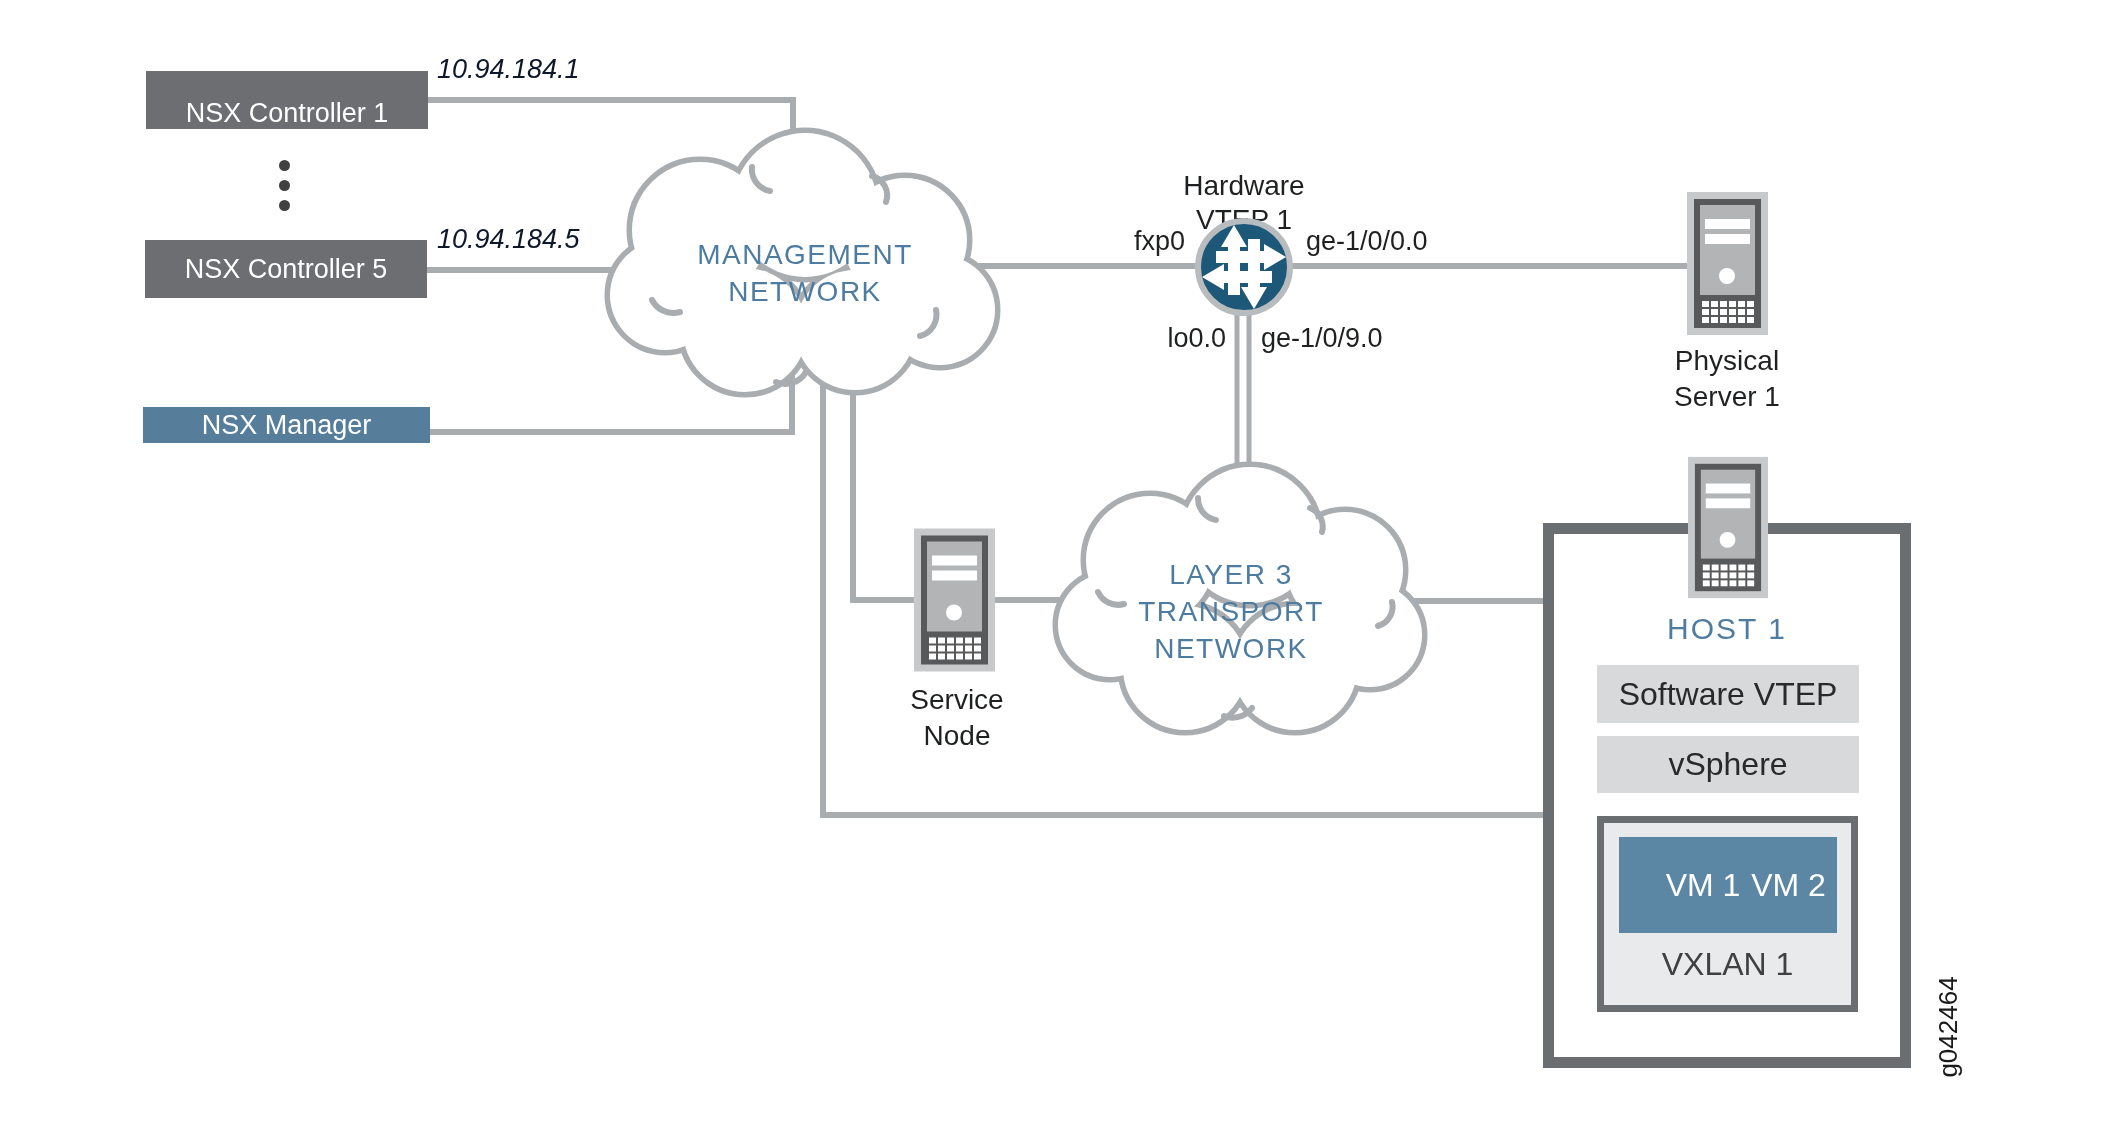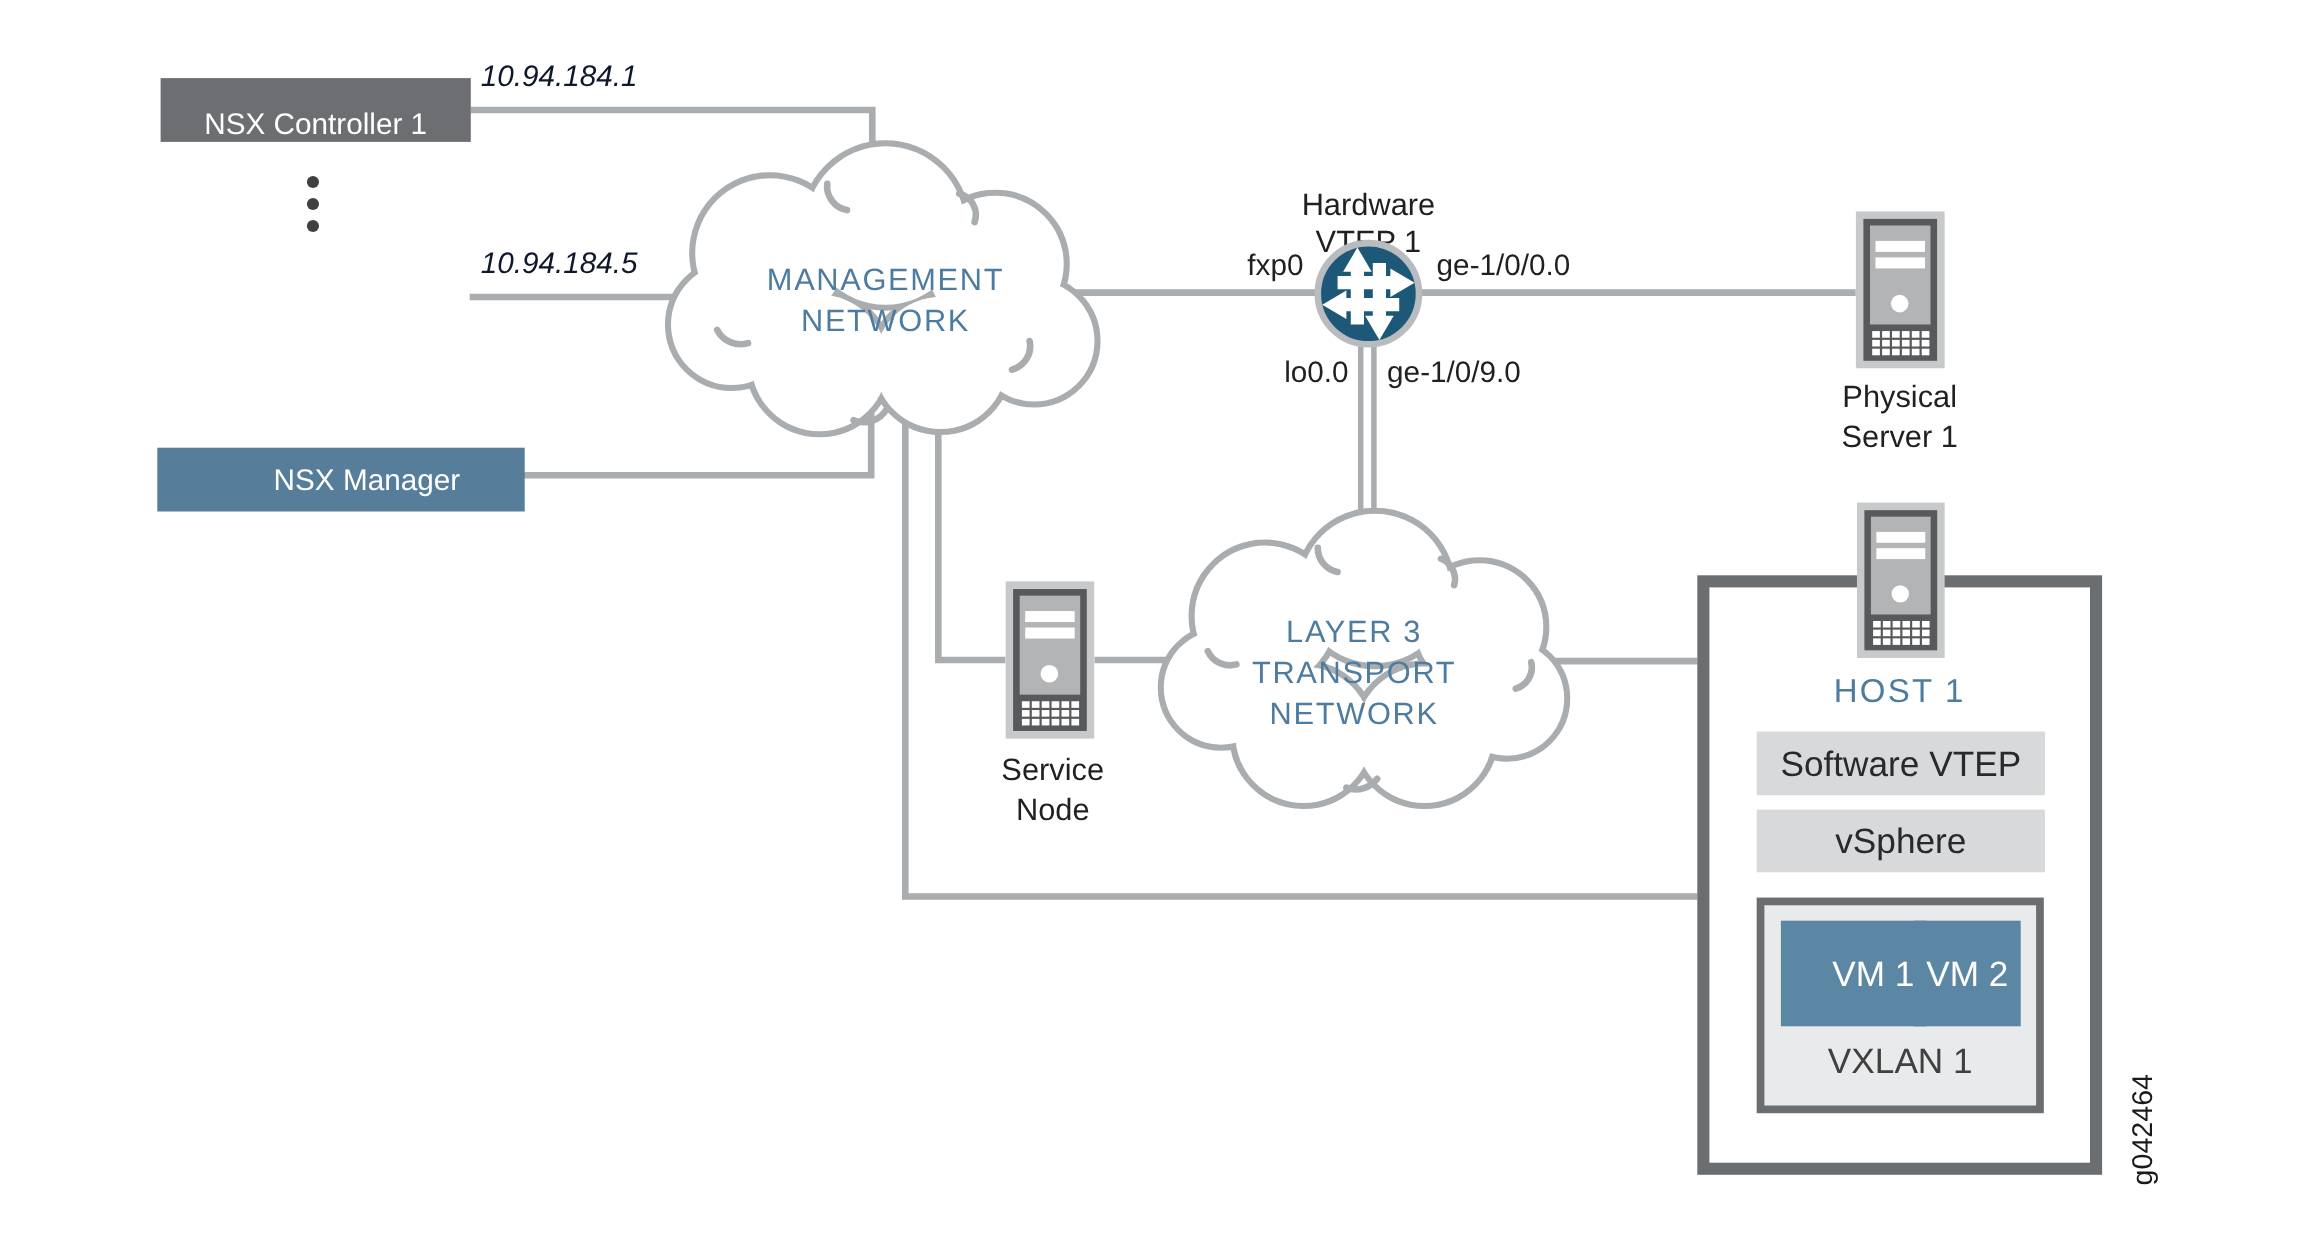--- a/index.html
+++ b/index.html
@@ -151,23 +151,26 @@
     <span>NSX Controller 1</span>
   </div>
   <div class="ip" style="left:437px;top:54px;">10.94.184.1</div>
 
   <div class="dots">
       <span></span>
       <span></span>
       <span></span>
     </div>
 
+  <div class="node" style="left:145px;top:240px;width:282px;height:58px;">
+    <span>NSX Controller 5</span>
+  </div>
   <div class="ip" style="left:437px;top:224px;">10.94.184.5</div>
 
-  <div class="node blue" style="left:143px;top:407px;width:287px;height:58px;padding-left:47px;">
+  <div class="node blue" style="left:143px;top:407px;width:287px;height:36px;">
     <span>NSX Manager</span>
   </div>
 
   <div class="cloud-label" style="left:645px;top:236px;width:320px;">
     <div>MANAGEMENT</div>
     <div>NETWORK</div>
   </div>
   <div class="cloud-label" style="left:1081px;top:556px;width:300px;text-align:center;">
     <div>LAYER 3</div>
     <div>TRANSPORT</div>

